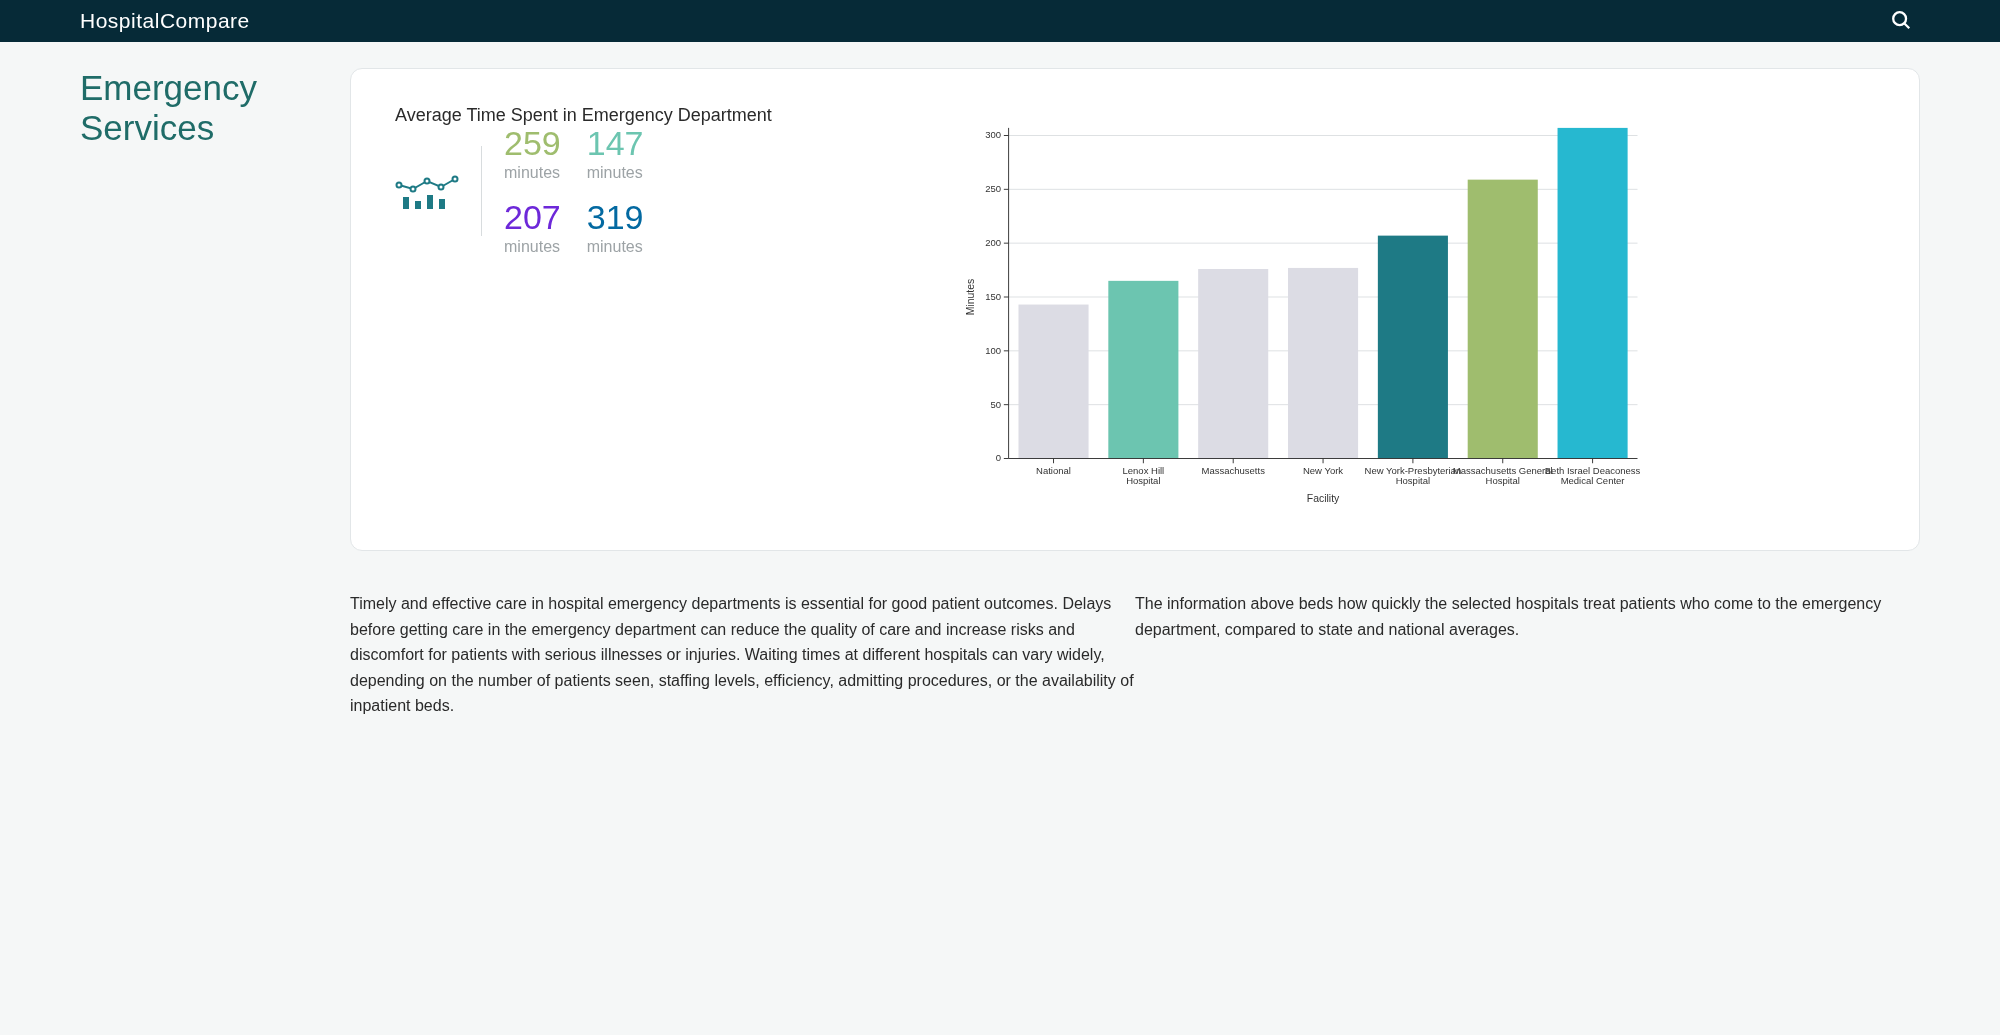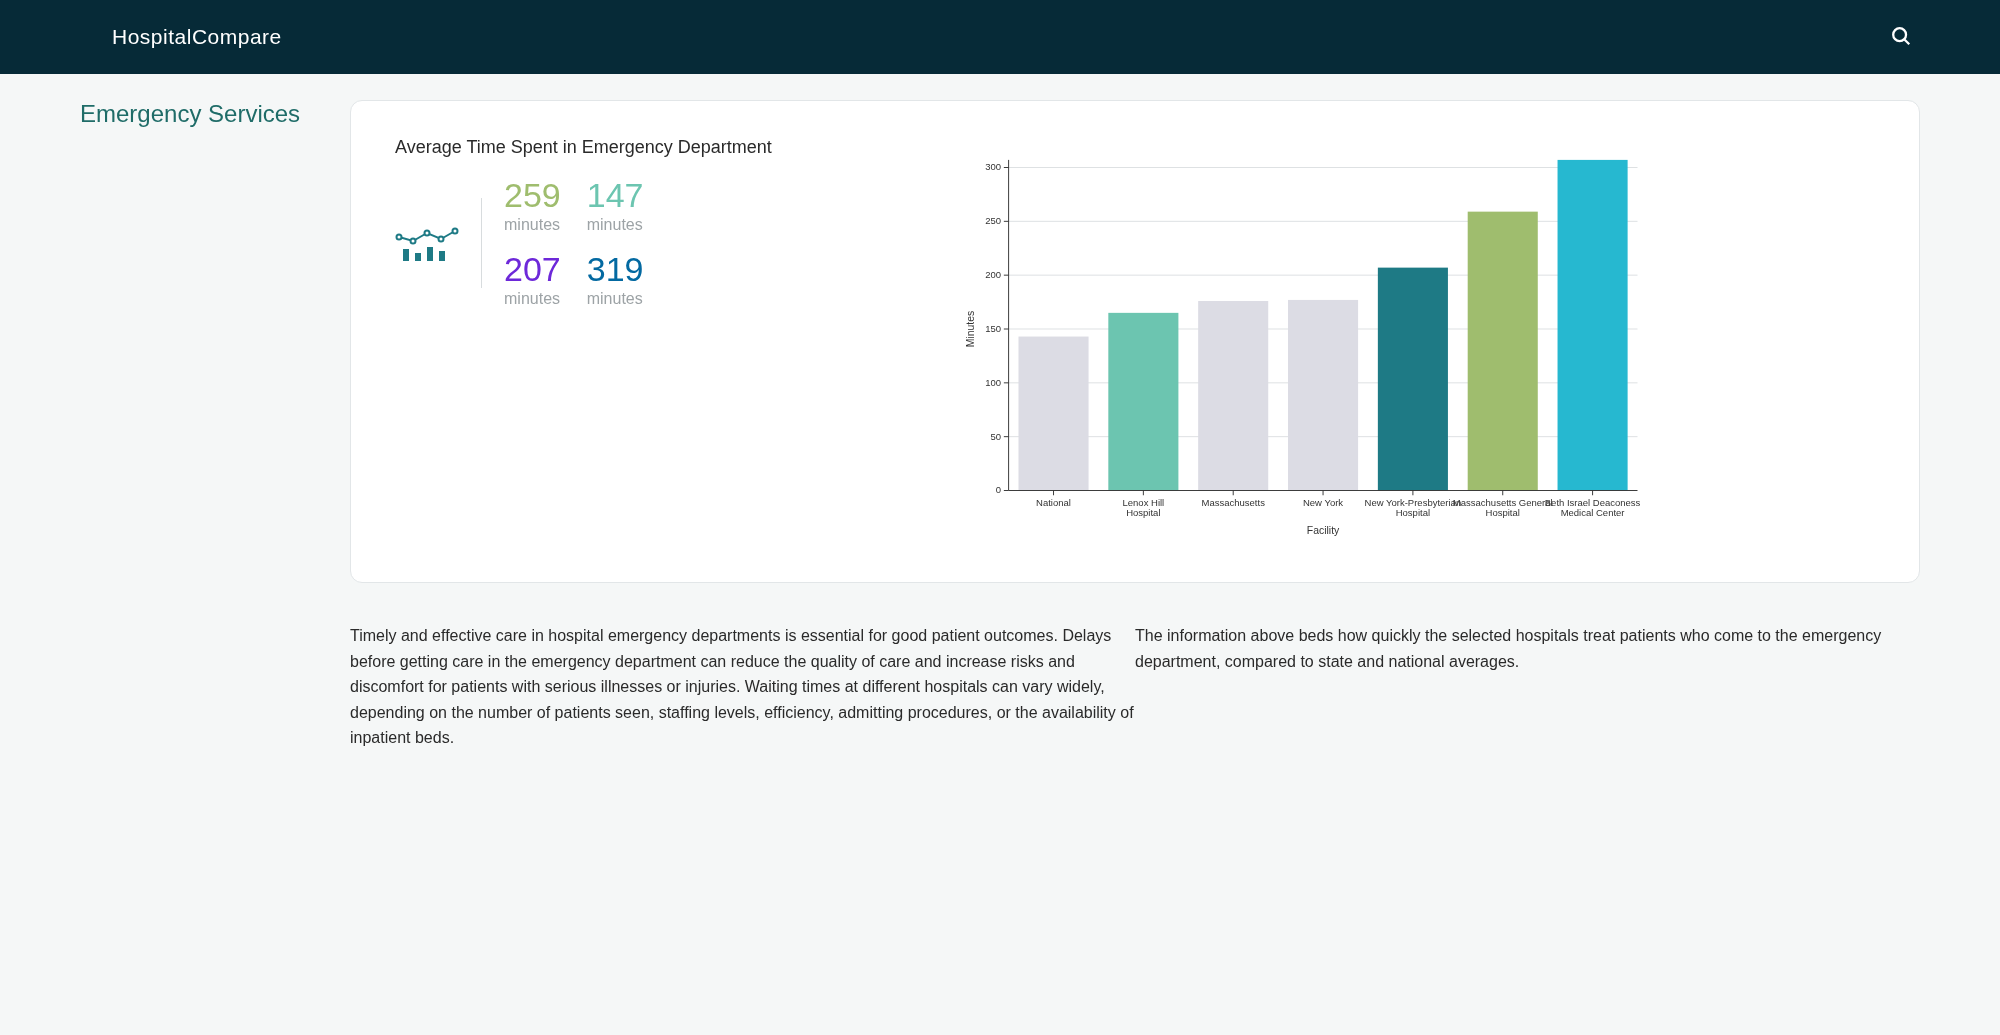--- a/index.html
+++ b/index.html
@@ -1,28 +1,28 @@
 <!DOCTYPE html>
 <html><head>
 <meta charset="utf-8">
 <style>
 * { margin: 0; padding: 0; box-sizing: border-box; }
 body { font-family: -apple-system, BlinkMacSystemFont, "Segoe UI", Helvetica, Arial, sans-serif; background: #f5f7f7; color: #333; }
-.header { background: #062a37; height: 74px; display: flex; align-items: center; justify-content: space-between; padding: 0 80px 0 112px; }
+.header { background: #062a37; height: 42px; display: flex; align-items: center; justify-content: space-between; padding: 0 80px 0 80px; }
 .brand { color: #fff; font-size: 21px; font-weight: 300; letter-spacing: 0.5px; }
 .brand .bold { font-weight: 400; }
 .search-btn { background: none; border: none; cursor: pointer; padding: 8px; }
 .search-btn svg { width: 22px; height: 22px; stroke: #fff; fill: none; stroke-width: 2.5; }
 .page { display: flex; padding: 26px 80px 40px 80px; gap: 40px; }
-.page-title { color: #1f6c68; font-size: 24px; font-weight: 400; line-height: 1.15; width: 230px; flex-shrink: 0; }
+.page-title { color: #1f6c68; font-size: 35px; font-weight: 400; line-height: 1.15; width: 230px; flex-shrink: 0; }
 .main { flex: 1; }
 .card { background: #fff; border: 1px solid #e2e6e8; border-radius: 12px; padding: 36px 44px 40px 44px; }
 .card-title { font-size: 18px; color: #2a2a2a; }
 .card-body { display: flex; gap: 40px; }
-.stats-col { width: 300px; flex-shrink: 0; margin-top: 20px; }
+.stats-col { width: 300px; flex-shrink: 0; }
 .stats-top { display: flex; align-items: center; gap: 22px; }
 .chart-icon { width: 64px; height: 50px; display: flex; align-items: center; justify-content: center; }
 .divider { width: 1px; height: 90px; background: #d8dcde; }
 .stat-grid { display: grid; grid-template-columns: 1fr 1fr; gap: 18px 26px; }
 .stat-value { font-size: 34px; font-weight: 400; line-height: 1; }
 .stat-unit { font-size: 16px; color: #9da3a6; margin-top: 4px; }
 .c-olive { color: #9fbd6e; }
 .c-mint { color: #6cc5b0; }
 .c-teal { color: #6d28d9; }
 .c-cyan { color: #0369a1; }

